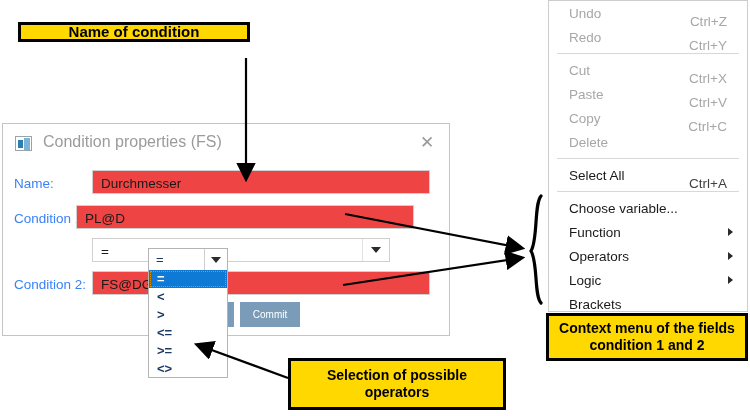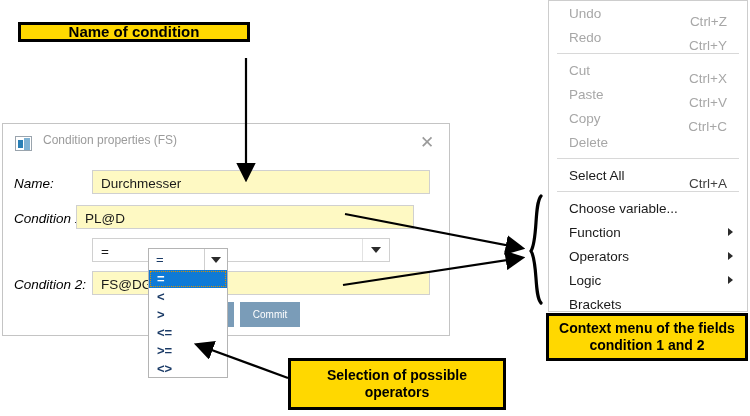--- a/index.html
+++ b/index.html
@@ -46,36 +46,36 @@
   }
   .dlg-icon{
     position:absolute;left:12px;top:12px;width:17px;height:15px;
     border:1px solid #9aa4ad;background:#ffffff;box-sizing:border-box;
   }
   .dlg-icon i{position:absolute;display:block;}
   .dlg-icon .sq1{left:2px;top:3px;width:5px;height:8px;background:#2a7fb5;}
   .dlg-icon .sq2{left:8px;top:1px;width:6px;height:12px;background:#7fb2d4;}
   .dlg-title{
     position:absolute;left:40px;top:9px;
-    font-size:12px;color:#9b9b9b;font-weight:400;
+    font-size:16px;color:#9b9b9b;font-weight:400;
     white-space:nowrap;
   }
   .dlg-close{
     position:absolute;right:10px;top:8px;width:24px;height:22px;
     color:#9b9b9b;font-size:17px;line-height:22px;text-align:center;
     cursor:default;
   }
 
   
   .frm-label{
-    position:absolute;font-size:13.5px;color:#000000;white-space:nowrap;font-style:italic;
+    position:absolute;font-size:13.5px;color:#3b82f6;white-space:nowrap;
   }
   .frm-input{
     position:absolute;
-    background:#fef9c3;
+    background:#ef4444;
     border:1px solid #d0d0d0;
     box-sizing:border-box;
     font-size:13.5px;
     color:#1a1a1a;
     padding:2px 0 0 8px;
     display:flex;align-items:center;
     white-space:nowrap;
   }
   #lbl-name{left:14px;top:176px;}
   #inp-name{left:92px;top:170px;width:338px;height:24px;}

